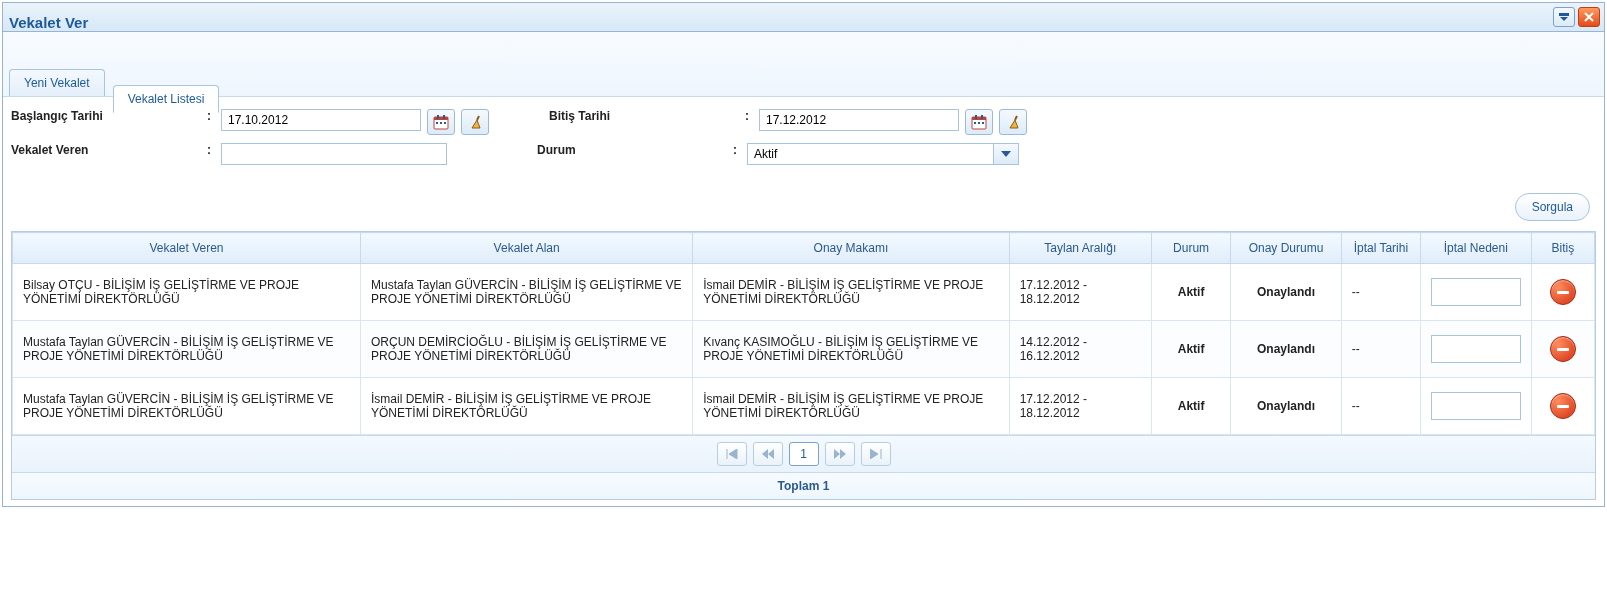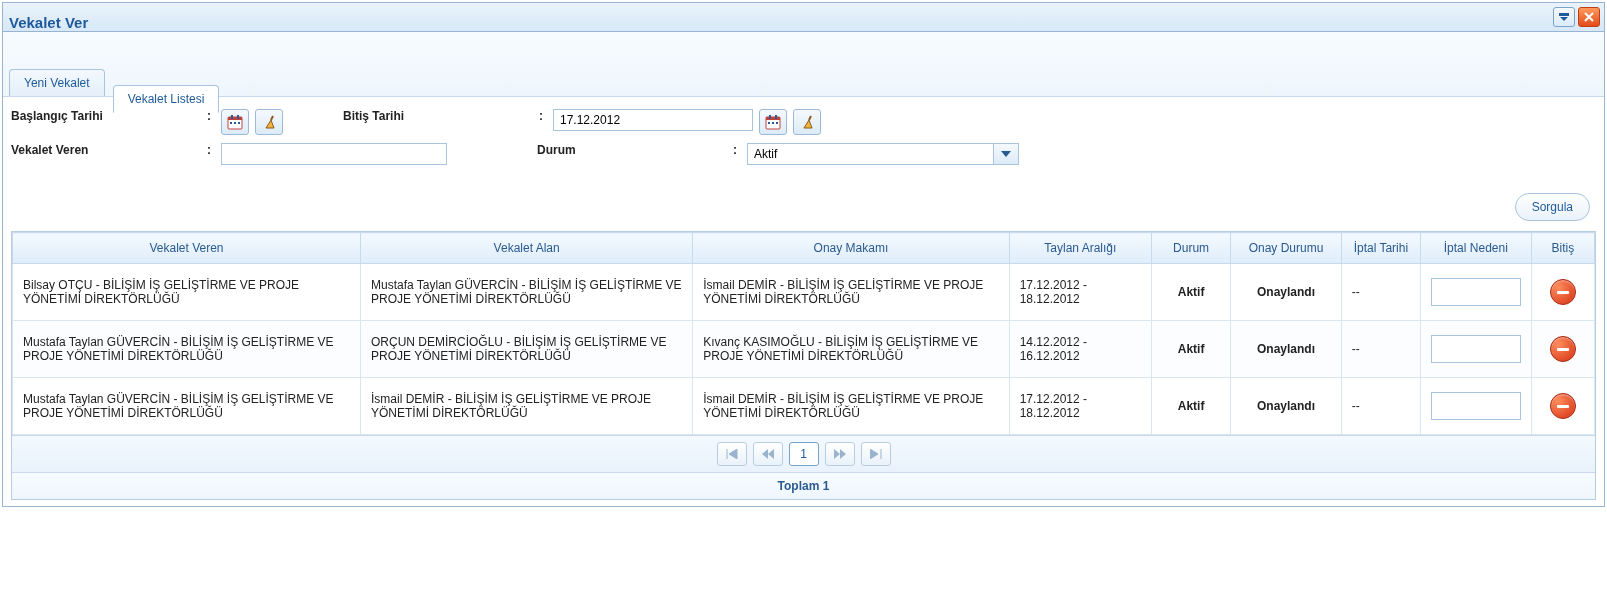--- a/index.html
+++ b/index.html
@@ -247,20 +247,21 @@
     <div class="tab">Yeni Vekalet</div>
     <div class="tab active">Vekalet Listesi</div>
   </div>
 
   <div class="panel-body">
 
 
     <div class="form-row">
       <span class="fld-label">Başlangıç Tarihi</span>
       <span class="colon">:</span>
+      <input class="txt" value="17.10.2012" style="">
       <div class="icon-btn">
         <svg width="16" height="16" viewBox="0 0 16 16">
           <rect x="1" y="3" width="14" height="12" rx="1" fill="#fff" stroke="#c1423d"></rect>
           <rect x="1" y="3" width="14" height="3" fill="#c1423d"></rect>
           <rect x="4" y="1" width="2" height="4" fill="#2a5a8f"></rect>
           <rect x="10" y="1" width="2" height="4" fill="#2a5a8f"></rect>
           <rect x="3" y="8" width="2" height="2" fill="#2a5a8f"></rect>
           <rect x="7" y="8" width="2" height="2" fill="#2a5a8f"></rect>
           <rect x="11" y="8" width="2" height="2" fill="#2a5a8f"></rect>
         </svg>

